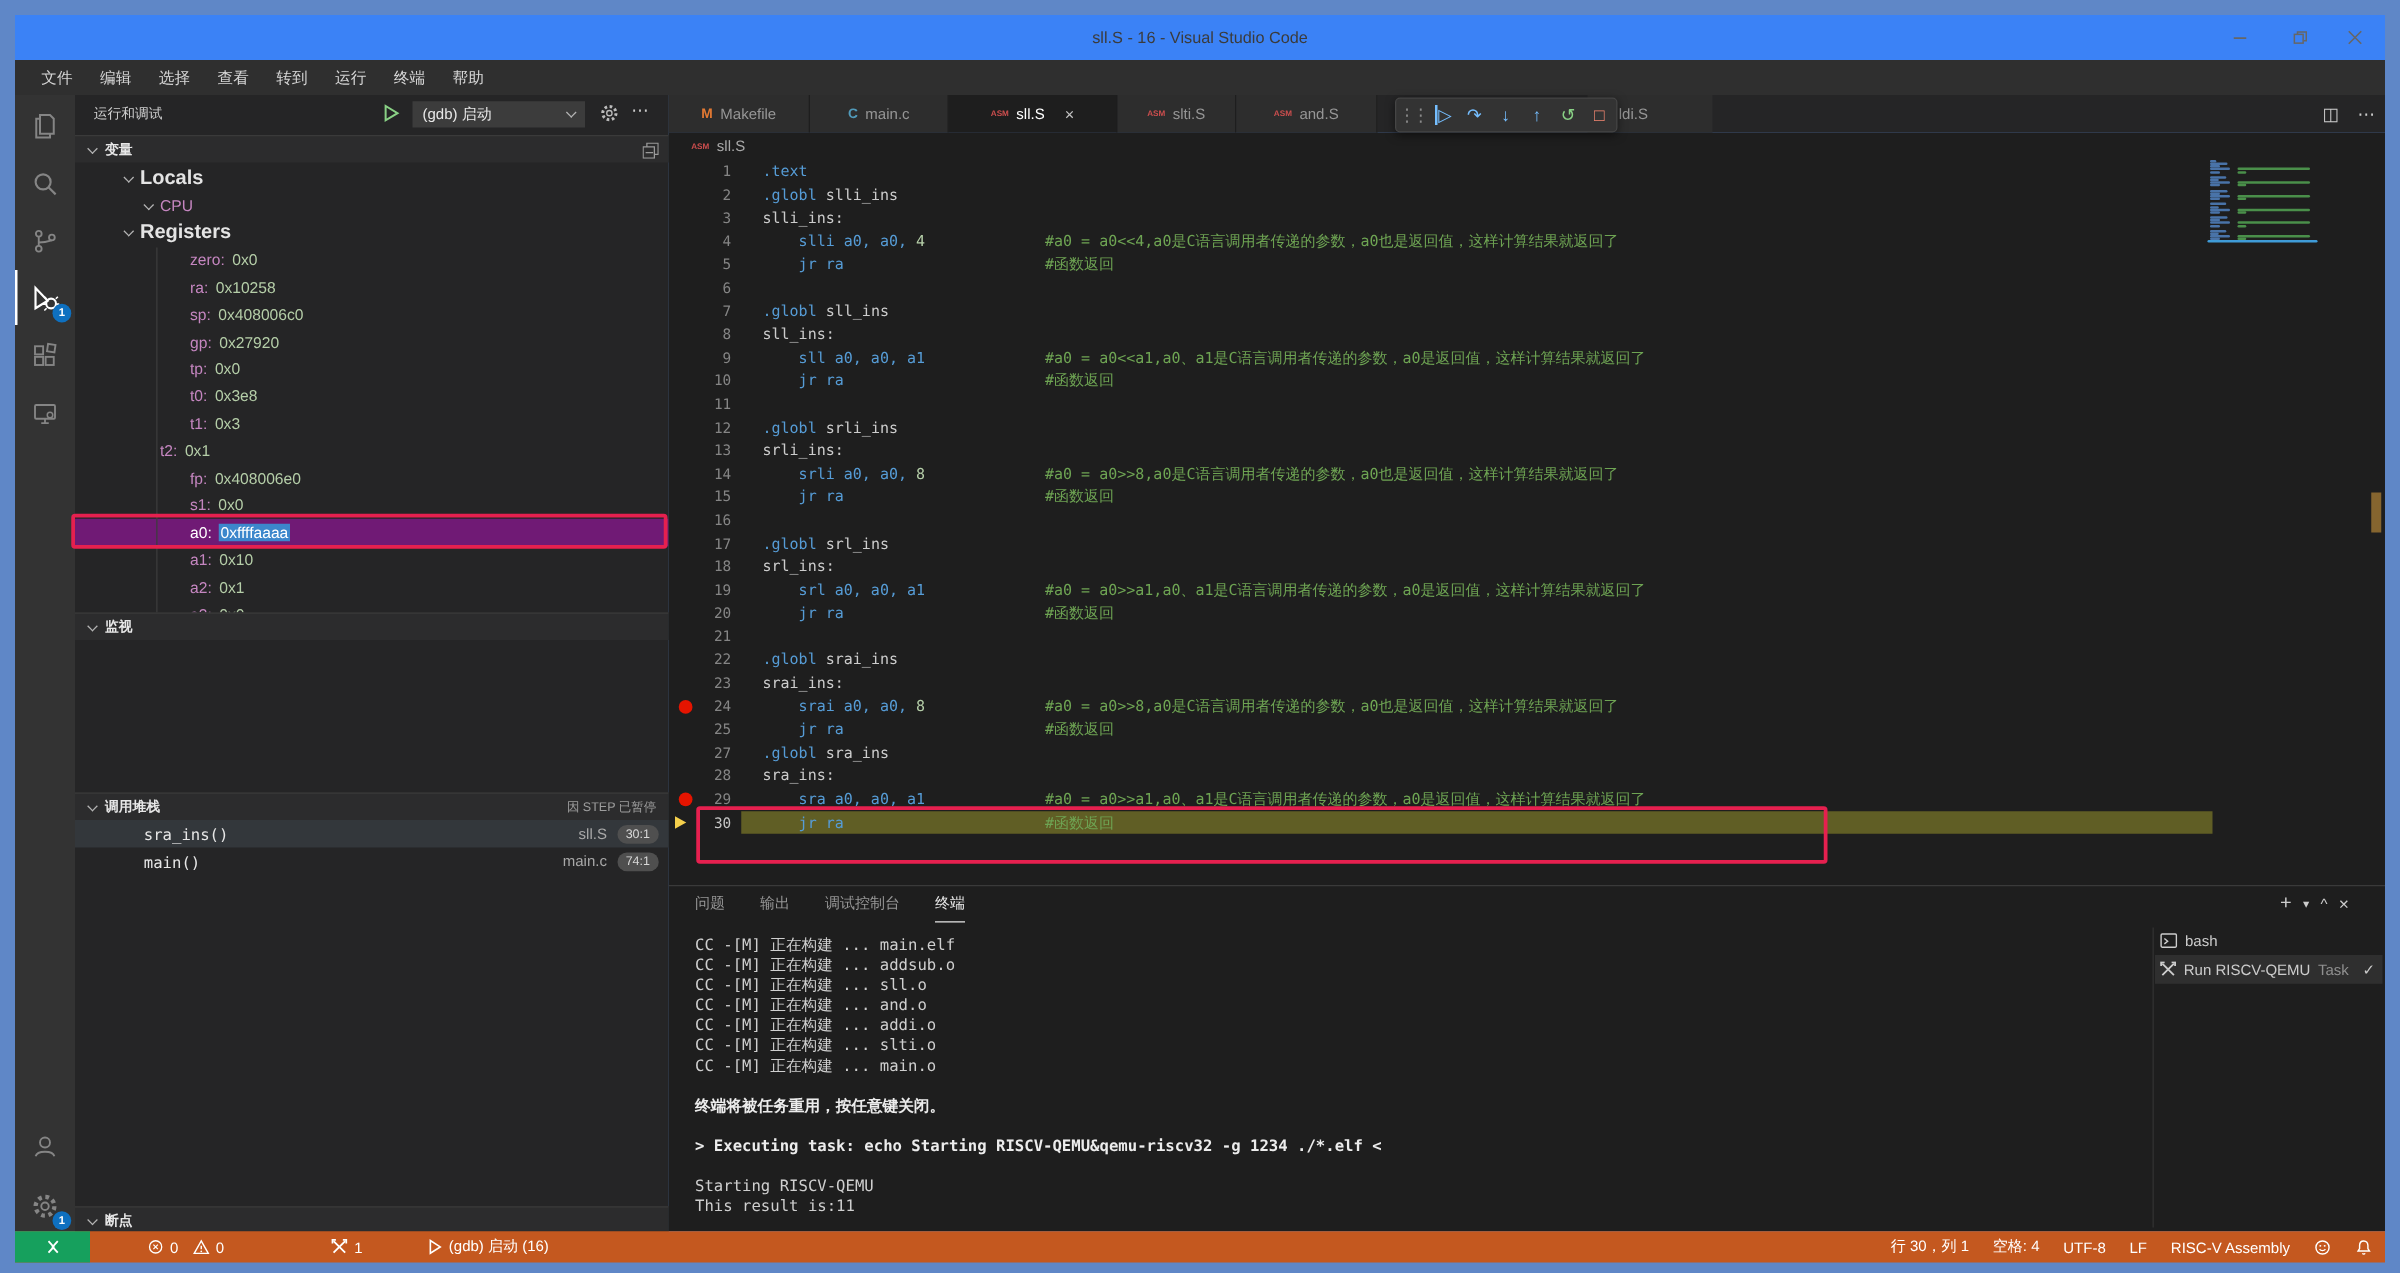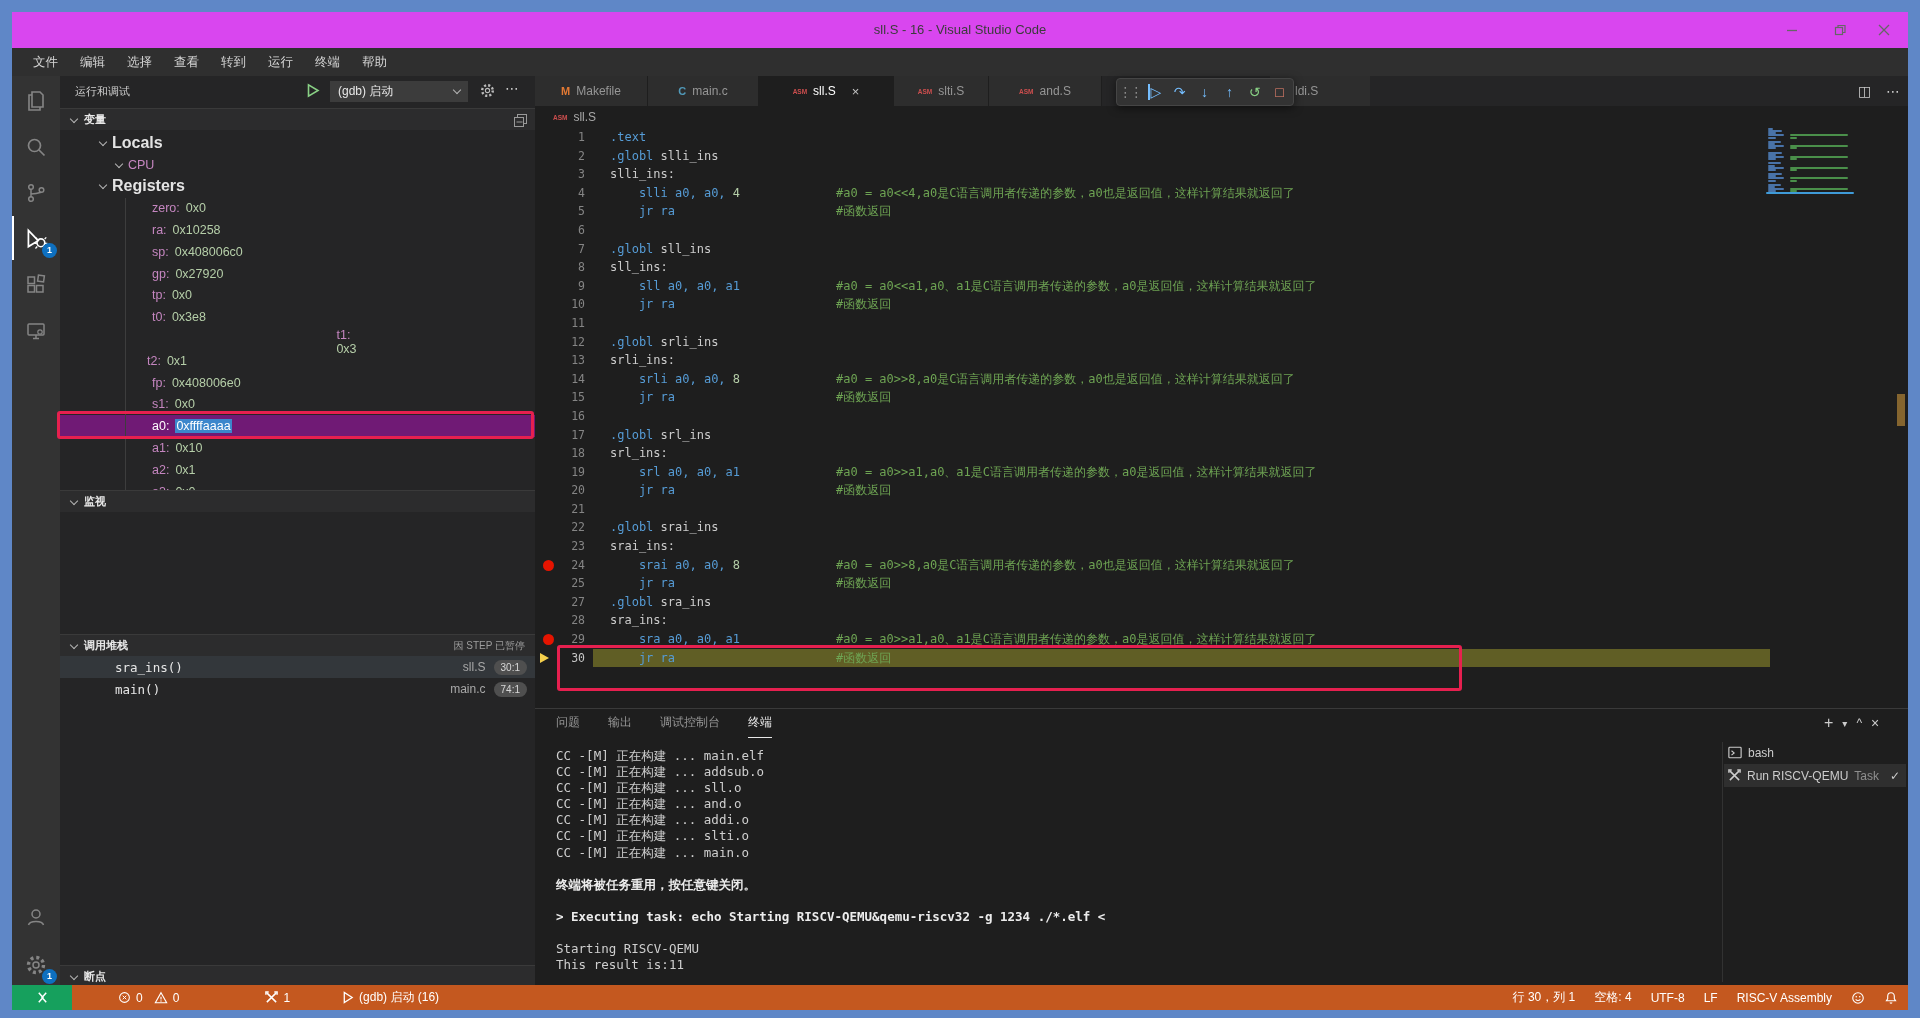--- a/index.html
+++ b/index.html
@@ -1,21 +1,21 @@
 <!DOCTYPE html>
 <html><head>
 <meta charset="utf-8">
 <style>
 *{margin:0;padding:0;box-sizing:border-box}
 html,body{width:1920px;height:1018px;overflow:hidden}
 body{position:relative;background:#5f87c7;font-family:"Liberation Sans","DejaVu Sans",sans-serif;-webkit-font-smoothing:antialiased}
 .abs{position:absolute}
 .mono{font-family:"DejaVu Sans Mono",monospace}
 
-#titlebar{left:12px;top:12px;width:1896px;height:36px;background:#d946ef}
+#titlebar{left:12px;top:12px;width:1896px;height:36px;background:#3b82f6}
 #title-text{width:100%;text-align:center;line-height:36px;font-size:13px;color:#3b3b3b}
 .winbtn{top:0;width:40px;height:36px;display:flex;align-items:center;justify-content:center}
 
 #menubar{left:12px;top:48px;width:1896px;height:28px;background:#2f2f2f;display:flex;align-items:center;padding-left:10px}
 .menu-item{padding:0 11px;font-size:12.5px;color:#d6d6d6;line-height:28px;cursor:default}
 
 #activitybar{left:12px;top:76px;width:48px;height:909px;background:#333333}
 .act{left:12px;width:48px;height:34px;display:flex;align-items:center;justify-content:center}
 .badge{position:absolute;width:15px;height:15px;border-radius:50%;background:#0e70c0;color:#fff;font-size:9px;line-height:15px;text-align:center;font-weight:bold}
 #act-indicator{left:12px;width:2px;background:#ffffff}
@@ -230,25 +230,25 @@
       <span class="regval">0x27920</span>
     </div>
     <div class="row" style="padding-left: 92px;">
       <span class="regname">tp:</span>
       <span class="regval">0x0</span>
     </div>
     <div class="row" style="padding-left: 92px;">
       <span class="regname">t0:</span>
       <span class="regval">0x3e8</span>
     </div>
-    <div class="row" style="padding-left: 92px; flex-direction: column;">
+    <div class="row" style="padding-left: 92px;">
       <span class="regname">t1:</span>
       <span class="regval">0x3</span>
     </div>
-    <div class="row" style="padding-left: 87px;">
+    <div class="row" style="padding-left: 68px;">
       <span class="regname">t2:</span>
       <span class="regval">0x1</span>
     </div>
     <div class="row" style="padding-left: 92px;">
       <span class="regname">fp:</span>
       <span class="regval">0x408006e0</span>
     </div>
     <div class="row" style="padding-left: 92px;">
       <span class="regname">s1:</span>
       <span class="regval">0x0</span>

